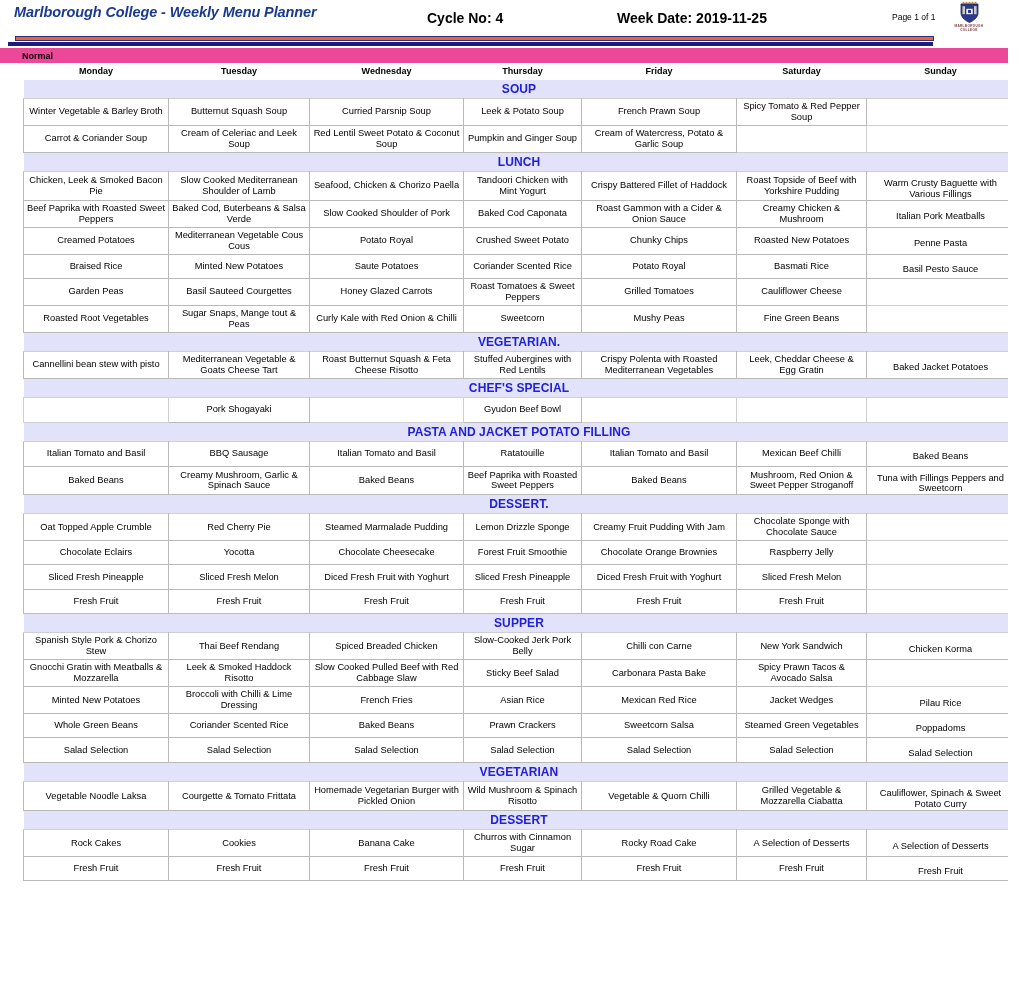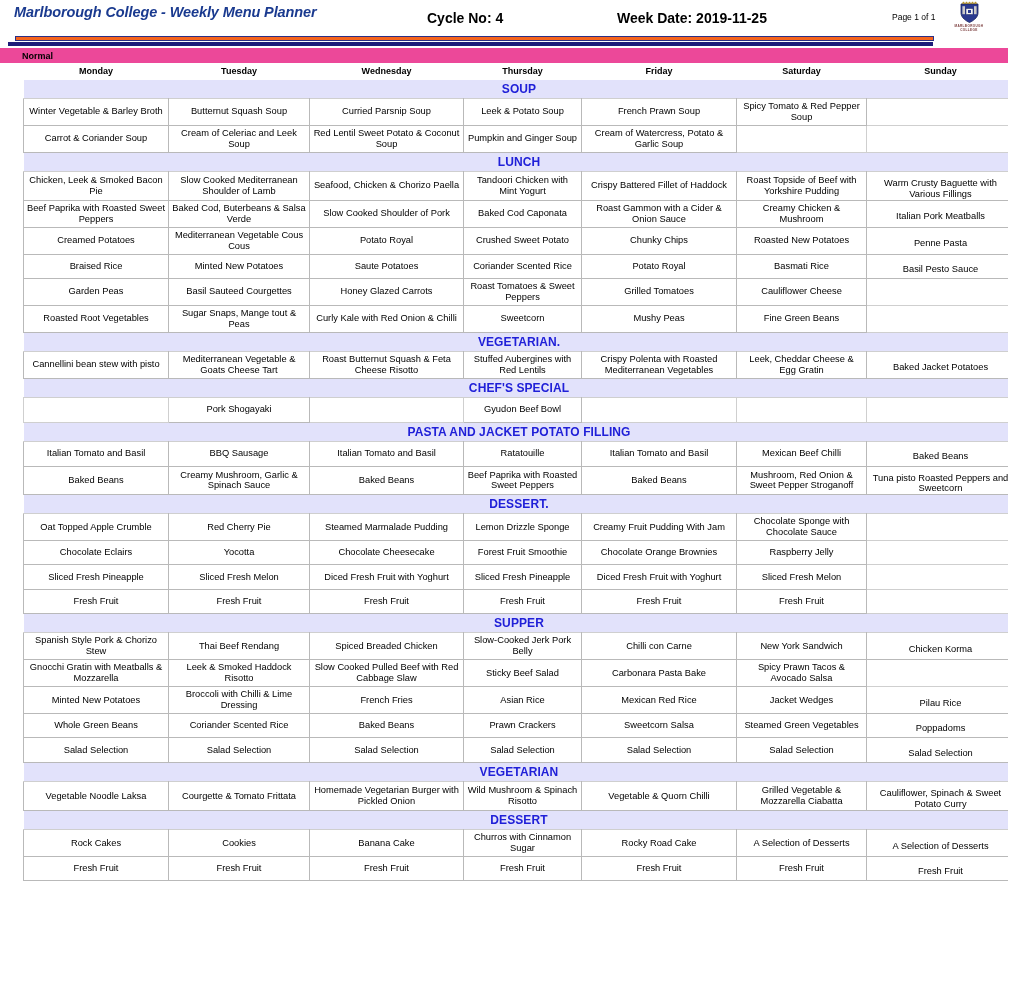--- a/index.html
+++ b/index.html
@@ -312,21 +312,21 @@
           <td>Mexican Beef Chilli</td>
           <td class="sunday">Baked Beans</td>
         </tr>
         <tr class="items r2">
           <td>Baked Beans</td>
           <td>Creamy Mushroom, Garlic &amp; Spinach Sauce</td>
           <td>Baked Beans</td>
           <td>Beef Paprika with Roasted Sweet Peppers</td>
           <td>Baked Beans</td>
           <td>Mushroom, Red Onion &amp; Sweet Pepper Stroganoff</td>
-          <td class="sunday">Tuna pisto Roasted Peppers and Sweetcorn</td>
+          <td class="sunday">Tuna with Fillings Peppers and Sweetcorn</td>
         </tr>
         <tr class="section">
           <td colspan="7">DESSERT.</td>
         </tr>
         <tr class="items r1">
           <td>Oat Topped Apple Crumble</td>
           <td>Red Cherry Pie</td>
           <td>Steamed Marmalade Pudding</td>
           <td>Lemon Drizzle Sponge</td>
           <td>Creamy Fruit Pudding With Jam</td>

